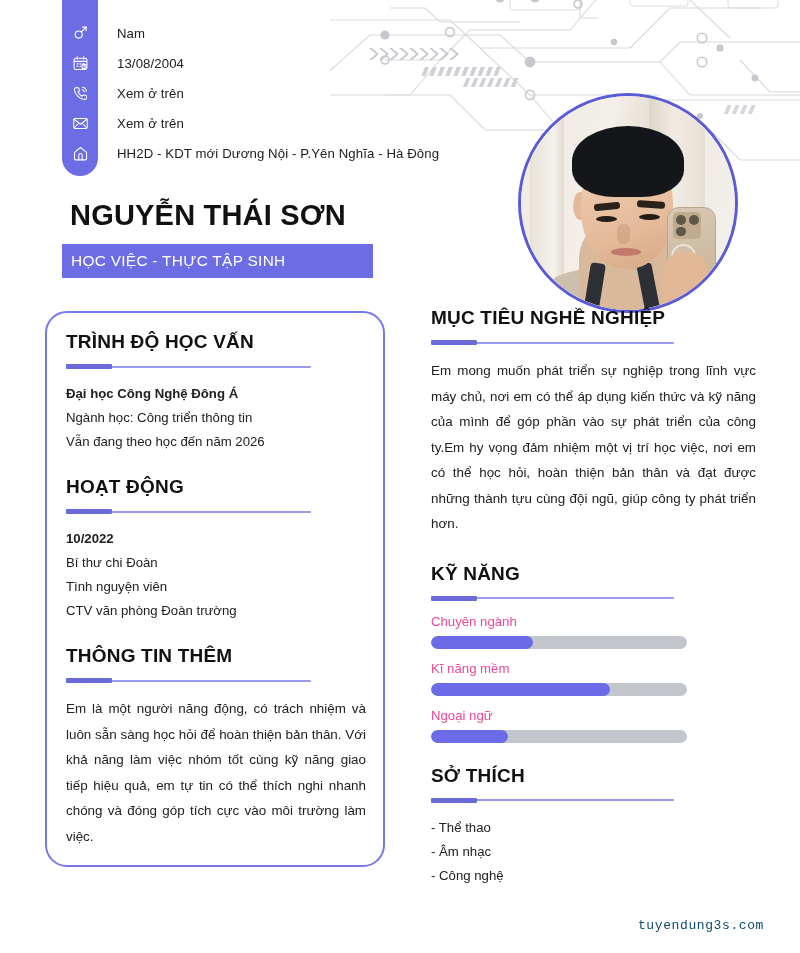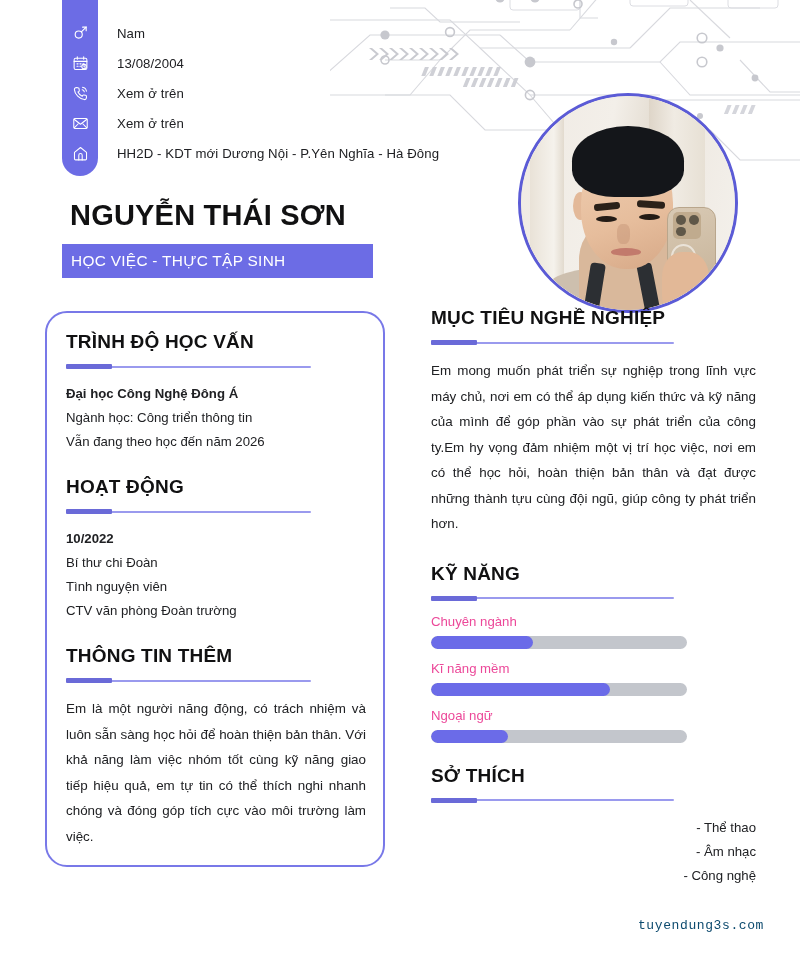--- a/index.html
+++ b/index.html
@@ -280,21 +280,20 @@
     height: 100%;
     background: #6B6BE8;
     border-radius: 7px;
   }
 
   
   .hobby {
     font-size: 13.2px;
     line-height: 24px;
     color: #202124;
-    text-align: right;
   }
 
   
   #watermark {
     position: absolute;
     right: 36px; bottom: 20px;
     font-family: "Liberation Mono", monospace;
     font-size: 13px;
     color: #0c4a6e;
     letter-spacing: .6px;

